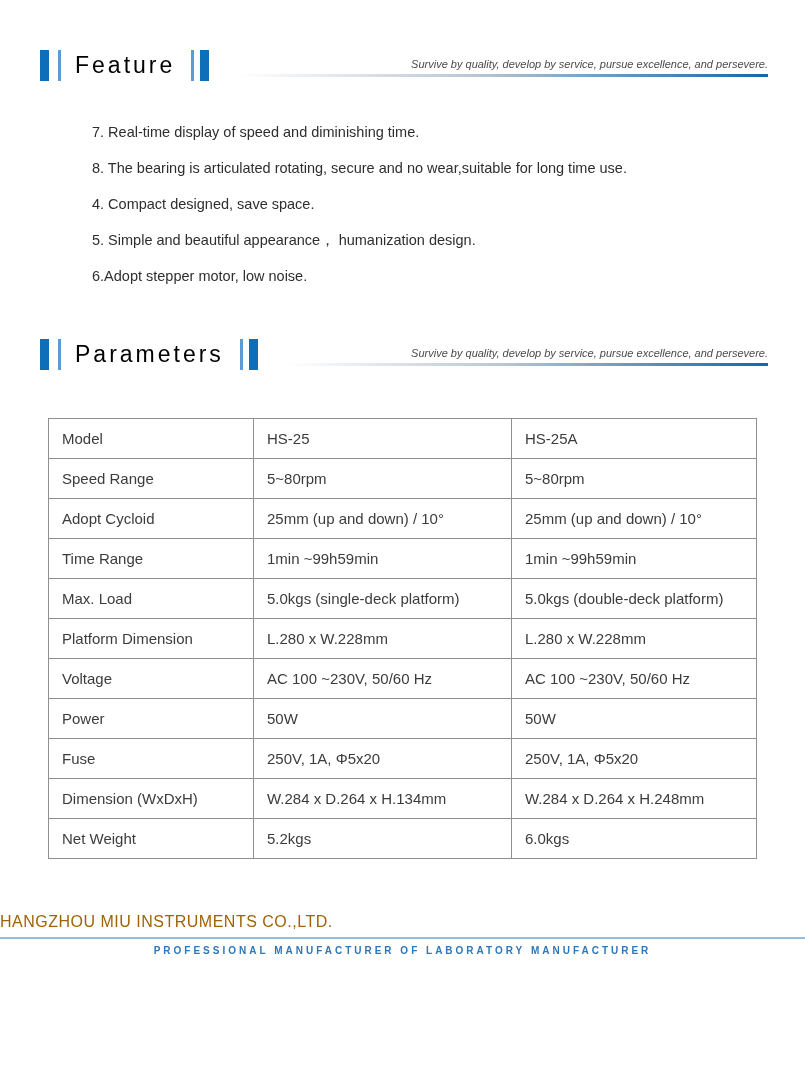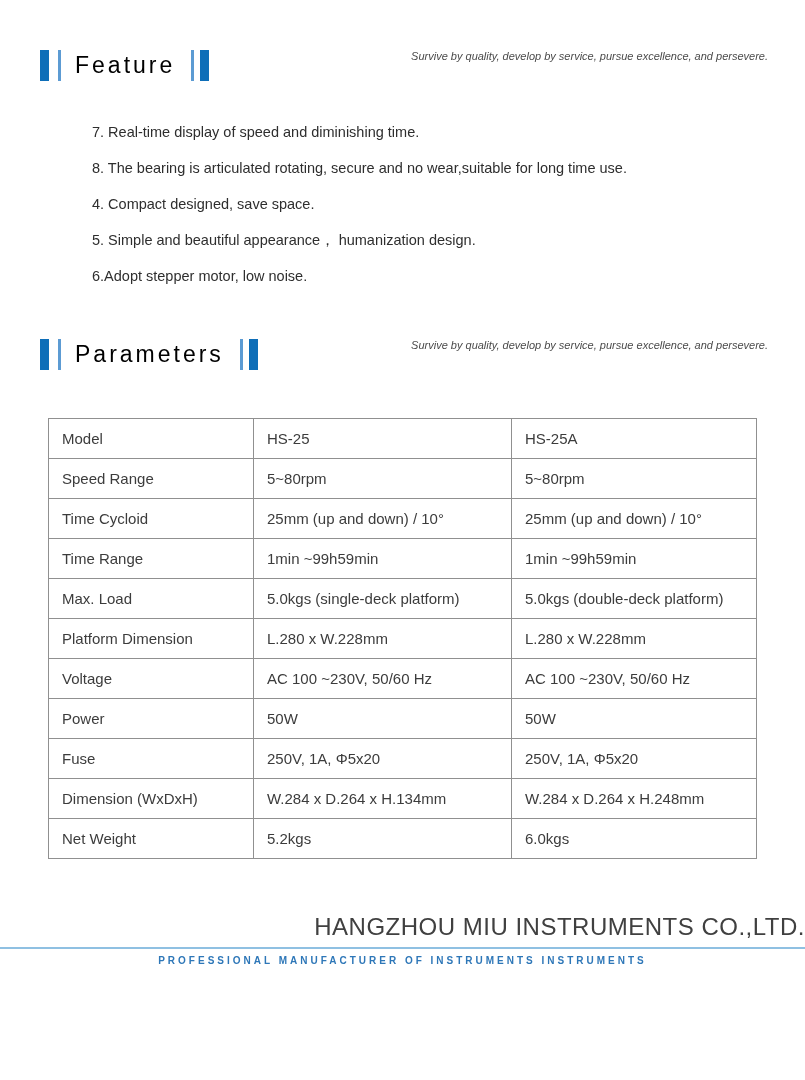--- a/index.html
+++ b/index.html
@@ -40,21 +40,21 @@
     color: #000000;
     line-height: 31px;
     padding: 0 14px;
     white-space: nowrap;
   }
 
   .header-right {
     flex: 1;
     margin-left: 28px;
     display: flex;
-    flex-direction: row;
+    flex-direction: column;
     justify-content: flex-end;
     min-width: 0;
   }
   .tagline {
     font-size: 11px;
     font-style: italic;
     color: #4a4a4a;
     text-align: right;
     white-space: nowrap;
     margin-bottom: 4px;
@@ -93,25 +93,25 @@
     font-size: 15px;
     color: #3c3c3c;
     vertical-align: middle;
     white-space: nowrap;
     overflow: hidden;
   }
 
   
   .footer { margin-top: 54px; }
   .footer-company {
-    text-align: right;
-    font-size: 24px;
+    text-align: left;
+    font-size: 16px;
     font-weight: 400;
     letter-spacing: 0.5px;
-    color: #404040;
+    color: #a16207;
   }
   .footer-line {
     width: 100%;
     height: 0;
     border-top: 2px solid #8fc0e2;
     margin-top: 6px;
   }
   .footer-subtitle {
     margin-top: 6px;
     text-align: center;
@@ -172,21 +172,21 @@
           <td>Model</td>
           <td>HS-25</td>
           <td>HS-25A</td>
         </tr>
         <tr>
           <td>Speed Range</td>
           <td>5~80rpm</td>
           <td>5~80rpm</td>
         </tr>
         <tr>
-          <td>Time Cycloid</td>
+          <td>Adopt Cycloid</td>
           <td>25mm (up and down) / 10°</td>
           <td>25mm (up and down) / 10°</td>
         </tr>
         <tr>
           <td>Time Range</td>
           <td>1min ~99h59min</td>
           <td>1min ~99h59min</td>
         </tr>
         <tr>
           <td>Max. Load</td>
@@ -223,16 +223,16 @@
           <td>5.2kgs</td>
           <td>6.0kgs</td>
         </tr>
       </tbody>
     </table>
   </section>
 
   <footer class="footer">
     <div class="footer-company">HANGZHOU MIU INSTRUMENTS CO.,LTD.</div>
     <div class="footer-line"></div>
-    <div class="footer-subtitle">PROFESSIONAL MANUFACTURER OF INSTRUMENTS INSTRUMENTS</div>
+    <div class="footer-subtitle">PROFESSIONAL MANUFACTURER OF LABORATORY MANUFACTURER</div>
   </footer>
 
 </div>
 
 </body></html>

